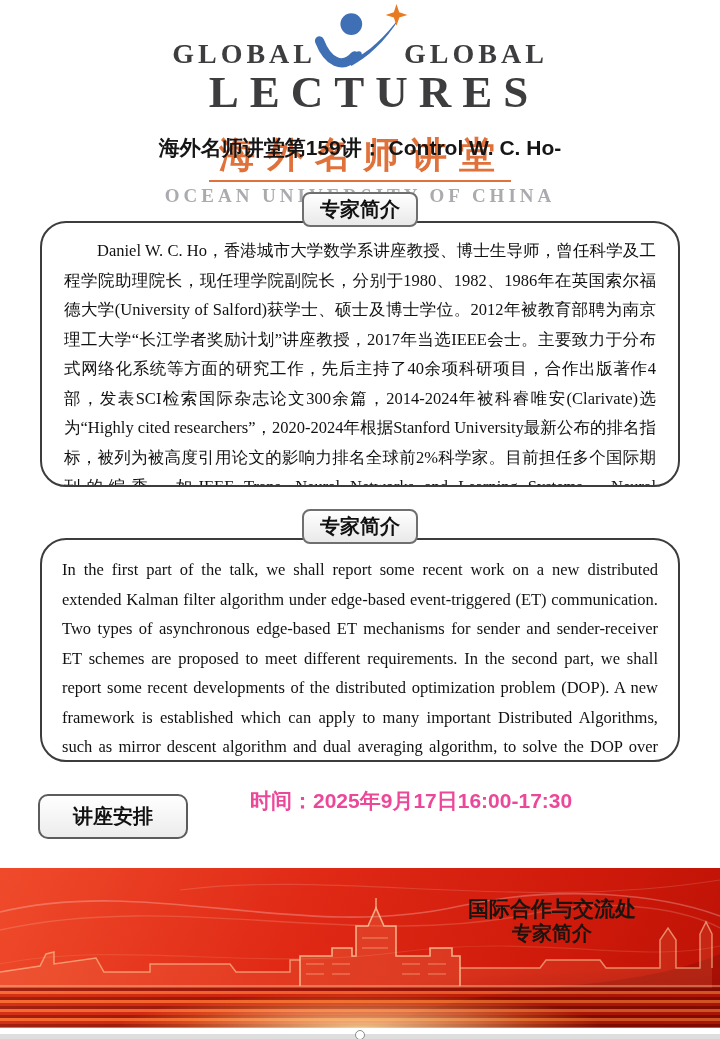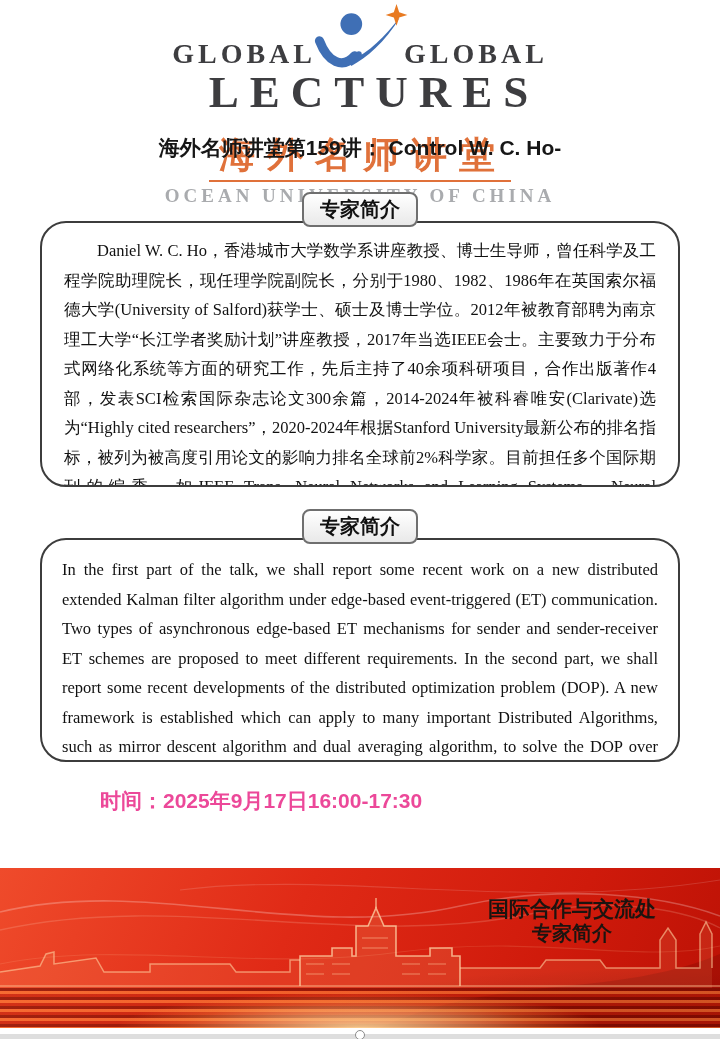--- a/index.html
+++ b/index.html
@@ -50,21 +50,21 @@
   .banner{position:absolute;top:868px;left:0;width:720px;height:160px;overflow:hidden;
           background:
             radial-gradient(ellipse 60% 45% at 85% 95%, rgba(120,8,2,.55), transparent 70%),
             linear-gradient(115deg,#ef4b2b 0%,#e02a16 40%,#cf1a0b 75%,#bb1105 100%);}
   .banner svg{position:absolute;top:0;left:0;}
   .banner-stairs{position:absolute;left:0;bottom:0;width:100%;height:40px;
       background:
         radial-gradient(ellipse 45% 120% at 50% 100%, rgba(255,224,160,.85), rgba(255,170,80,.25) 55%, transparent 75%),
         repeating-linear-gradient(180deg, rgba(110,10,0,.60) 0 3px, rgba(255,140,60,.55) 3px 6px, rgba(185,30,8,.50) 6px 9px);}
   .banner-org{position:absolute;top:28px;left:462px;width:180px;text-align:center;
-              font-weight:bold;color:#1c1410;margin-left:20px;}
+              font-weight:bold;color:#1c1410;}
   .banner-org .l1{font-size:21px;line-height:25px;}
   .banner-org .l2{font-size:20px;line-height:24px;}
 
   
   .bottom-strip{position:absolute;left:0;bottom:0;width:720px;height:5px;background:#dedede;}
   .handle{position:absolute;left:355px;top:1030px;width:10px;height:10px;border-radius:50%;
           background:#fff;border:1.5px solid #8b8b8b;box-sizing:border-box;}
 </style>
 </head>
 <body>
@@ -98,20 +98,21 @@
   <div class="box" id="profile-box">
     <p class="box-text">Daniel W. C. Ho，香港城市大学数学系讲座教授、博士生导师，曾任科学及工程学院助理院长，现任理学院副院长，分别于1980、1982、1986年在英国索尔福德大学(University of Salford)获学士、硕士及博士学位。2012年被教育部聘为南京理工大学“长江学者奖励计划”讲座教授，2017年当选IEEE会士。主要致力于分布式网络化系统等方面的研究工作，先后主持了40余项科研项目，合作出版著作4部，发表SCI检索国际杂志论文300余篇，2014-2024年被科睿唯安(Clarivate)选为“Highly cited researchers”，2020-2024年根据Stanford University最新公布的排名指标，被列为被高度引用论文的影响力排名全球前2%科学家。目前担任多个国际期刊的编委，如IEEE Trans. Neural Networks and Learning Systems、Neural Networks、Asian Journal of Control、IET Control Theory &amp; Applications、Subject Editor of Journal of Franklin Institute、Co-Editor-in-Chief of Franklin Open。</p>
   </div>
 
   <div class="badge badge-center" id="badge-abstract">专家简介</div>
   <div class="box" id="abstract-box">
     <p class="box-text">In the first part of the talk, we shall report some recent work on a new distributed extended Kalman filter algorithm under edge-based event-triggered (ET) communication. Two types of asynchronous edge-based ET mechanisms for sender and sender-receiver ET schemes are proposed to meet different requirements. In the second part, we shall report some recent developments of the distributed optimization problem (DOP). A new framework is established which can apply to many important Distributed Algorithms, such as mirror descent algorithm and dual averaging algorithm, to solve the DOP over time-varying communication network topology with communication delay.</p>
   </div>
 
   <div class="schedule">
+    <div class="schedule-badge">讲座安排</div>
     <div class="schedule-text">
       <div>时间：2025年9月17日16:00-17:30</div>
     </div>
   </div>
 
   <div class="banner">
     <svg width="720" height="160" viewBox="0 0 720 160">
 
       <path d="M0,44 C150,8 300,74 460,38 C560,16 660,26 720,48" fill="none" stroke="rgba(255,255,255,0.25)" stroke-width="1.6"></path>
       <path d="M0,62 C180,22 360,84 540,44 C620,28 690,44 720,60" fill="none" stroke="rgba(255,230,205,0.18)" stroke-width="1.4"></path>

